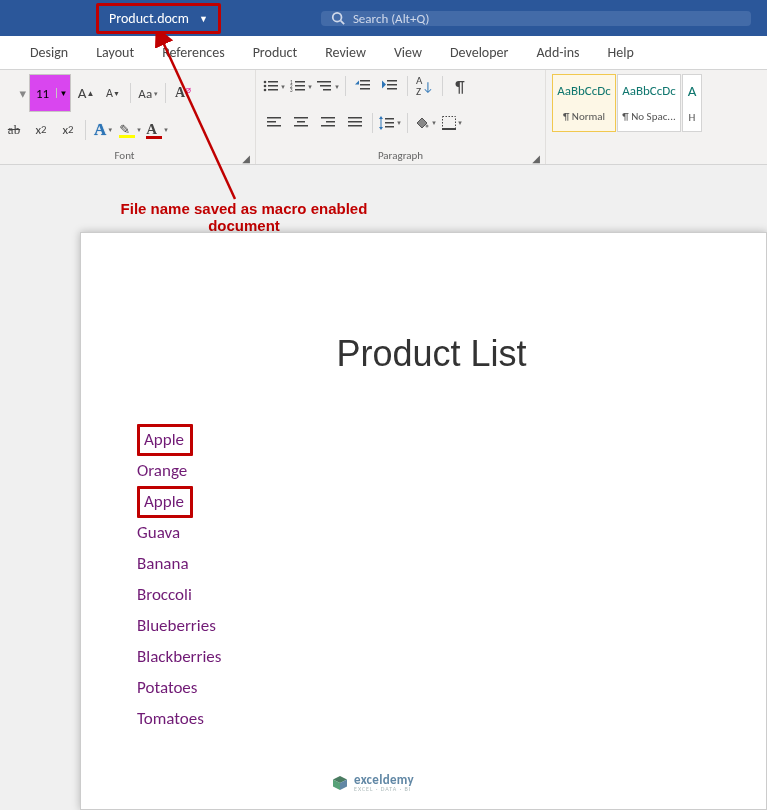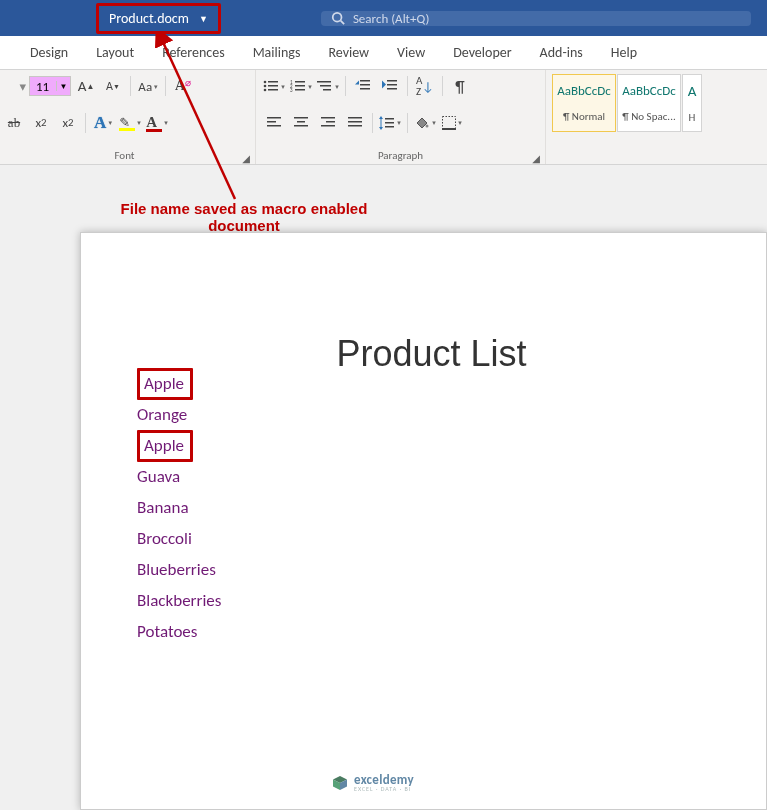--- a/index.html
+++ b/index.html
@@ -105,23 +105,23 @@
     min-width: 24px;
     height: 24px;
     cursor: pointer;
     color: #444;
     font-size: 13px;
     border-radius: 2px;
   }
   .caret { font-size: 7px; margin-left: 2px; color: #666; }
   .font-size-box {
     border: 1px solid #c8c6c4;
-    background: #f0abfc;
+    background: #d946ef;
     width: 42px;
-    height: 20px;
+    height: 38px;
     display: flex;
     align-items: center;
     font-size: 13px;
   }
   .font-size-box span.val { flex: 1; padding-left: 6px; }
   .font-size-box .dd { width: 14px; border-left: 1px solid #c8c6c4; display:flex; align-items:center; justify-content:center; font-size: 8px; }
   .sep { width: 1px; height: 20px; background: #d4d4d4; margin: 0 2px; }
   .color-bar { height: 3px; width: 16px; display: block; margin-top: -2px; }
   .styles-gallery { display: flex; gap: 1px; }
   .style-item {
@@ -165,20 +165,21 @@
     box-shadow: 0 0 8px rgba(0,0,0,0.25);
     border: 1px solid #ccc;
   }
   .doc-content { padding: 100px 40px 20px 56px; }
   .doc-title {
     text-align: center;
     font-size: 36px;
     font-weight: 400;
     font-family: "Calibri Light", "Segoe UI Light", sans-serif;
     color: #333;
+    margin-bottom: 56px;
   }
   .product-list { font-size: 17px; font-family: Calibri, sans-serif; color: #701a75; }
   .product-row { display: block; line-height: 1; margin-bottom: 14px;}
   .highlighted {
     border: 3px solid #c00000;
     padding: 2px 6px 3px 4px;
     border-radius: 1px;
   }
   
   .watermark {
@@ -216,21 +217,21 @@
         <line x1="11" y1="11" x2="15" y2="15"></line>
       </svg>
     <span>Search (Alt+Q)</span>
   </div>
 </div>
 
 <div class="ribbon-tabs">
   <div class="ribbon-tab">Design</div>
   <div class="ribbon-tab">Layout</div>
   <div class="ribbon-tab">References</div>
-  <div class="ribbon-tab">Mailings</div>
+  <div class="ribbon-tab">Product</div>
   <div class="ribbon-tab">Review</div>
   <div class="ribbon-tab">View</div>
   <div class="ribbon-tab">Developer</div>
   <div class="ribbon-tab">Add-ins</div>
   <div class="ribbon-tab">Help</div>
 </div>
 
 <div class="ribbon">
 
   <div class="group" style="width:256px; padding-left:0;">
@@ -441,20 +442,21 @@
     <div class="product-list" id="product-list">
         <div class="product-row"><span class="highlighted">Apple</span></div>
         <div class="product-row"><span>Orange</span></div>
         <div class="product-row"><span class="highlighted">Apple</span></div>
         <div class="product-row"><span>Guava</span></div>
         <div class="product-row"><span>Banana</span></div>
         <div class="product-row"><span>Broccoli</span></div>
         <div class="product-row"><span>Blueberries</span></div>
         <div class="product-row"><span>Blackberries</span></div>
         <div class="product-row"><span>Potatoes</span></div>
+        <div class="product-row"><span>Tomatoes</span></div>
       </div>
   </div>
 </div>
 
 <div class="watermark">
   <svg width="16" height="16" viewBox="0 0 16 16">
     <polygon points="8,1 15,4.5 8,8 1,4.5" fill="#1e5c3a"></polygon>
     <polygon points="1,4.5 8,8 8,15 1,11.5" fill="#2e8b57"></polygon>
     <polygon points="15,4.5 8,8 8,15 15,11.5" fill="#3a6a8f"></polygon>
   </svg>

